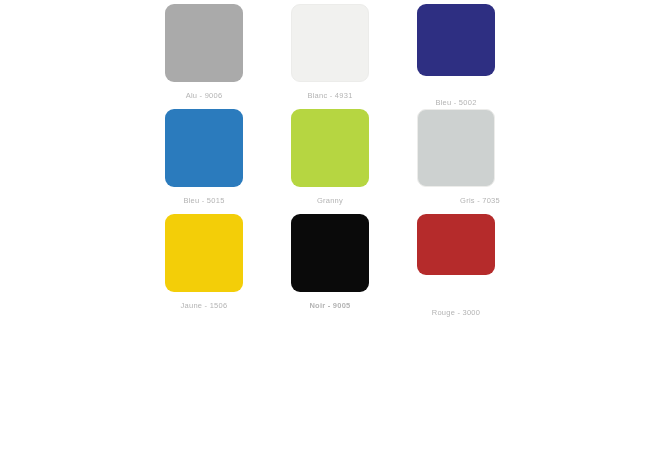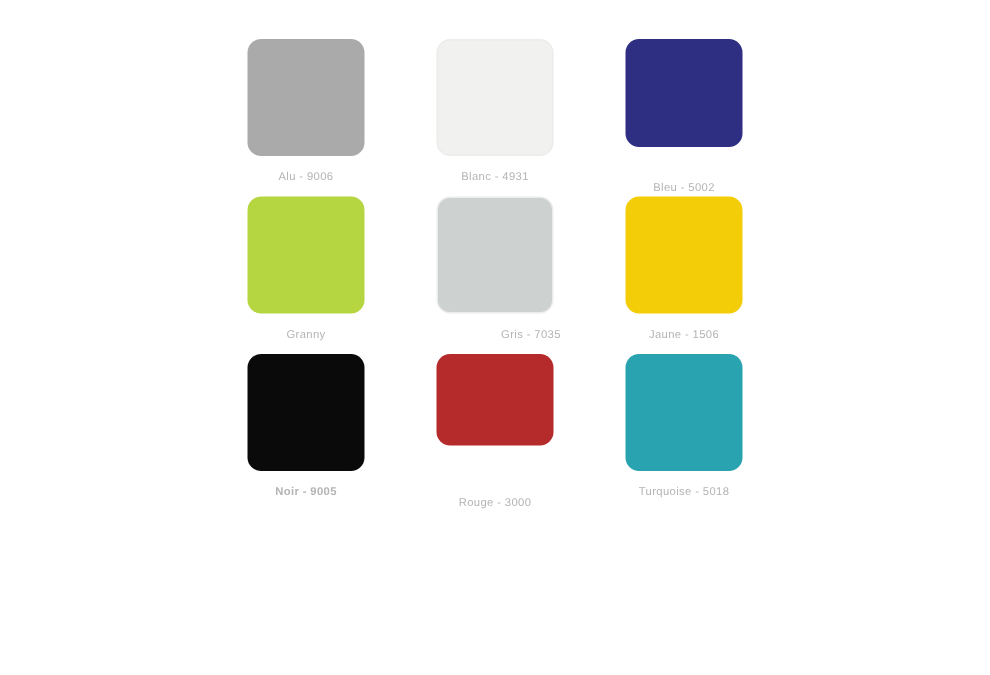--- a/index.html
+++ b/index.html
@@ -19,21 +19,21 @@
     position: relative;
     width: 660px;
     height: 450px;
     background: #ffffff;
     box-sizing: border-box;
   }
 
   .swatch-grid {
     position: absolute;
     left: 165px;
-    top: 26px;
+    top: 4px;
     width: 330px;
     display: grid;
     grid-template-columns: repeat(3, 78px);
     grid-template-rows: repeat(4, 104px);
     column-gap: 48px;
     row-gap: 1px;
   }
 
   .swatch-cell {
     width: 78px;
@@ -75,37 +75,37 @@
       </div>
       <div class="swatch-cell">
         <div class="swatch-chip is-pale" style="background: rgb(241, 241, 239);"></div>
         <div class="swatch-label" style="color: rgb(180, 180, 180);">Blanc - 4931</div>
       </div>
       <div class="swatch-cell">
         <div class="swatch-chip" style="background: rgb(46, 47, 130);"></div>
         <div class="swatch-label" style="color: rgb(180, 180, 180); margin-top: 22px;">Bleu - 5002</div>
       </div>
       <div class="swatch-cell">
+        <div class="swatch-chip" style="background: rgb(43, 123, 189);"></div>
+        <div class="swatch-label" style="color: rgb(180, 180, 180);">Bleu - 5015</div>
+      </div>
+      <div class="swatch-cell">
         <div class="swatch-chip" style="background: rgb(182, 214, 65);"></div>
         <div class="swatch-label" style="color: rgb(180, 180, 180);">Granny</div>
       </div>
       <div class="swatch-cell">
         <div class="swatch-chip is-pale" style="background: rgb(205, 209, 208);"></div>
         <div class="swatch-label" style="color: rgb(180, 180, 180); margin-left: 48px;">Gris - 7035</div>
       </div>
       <div class="swatch-cell">
         <div class="swatch-chip" style="background: rgb(243, 206, 8);"></div>
         <div class="swatch-label" style="color: rgb(180, 180, 180);">Jaune - 1506</div>
       </div>
       <div class="swatch-cell">
         <div class="swatch-chip" style="background: rgb(10, 10, 10);"></div>
         <div class="swatch-label" style="color: rgb(180, 180, 180); font-weight: bold;">Noir - 9005</div>
       </div>
       <div class="swatch-cell">
         <div class="swatch-chip" style="background: rgb(181, 43, 43);"></div>
         <div class="swatch-label" style="color: rgb(180, 180, 180); margin-top: 33px;">Rouge - 3000</div>
       </div>
-      <div class="swatch-cell">
-        <div class="swatch-chip" style="background: rgb(42, 163, 176);"></div>
-        <div class="swatch-label" style="color: rgb(180, 180, 180);">Turquoise - 5018</div>
-      </div>
     </div>
 </div>
 
 </body></html>

